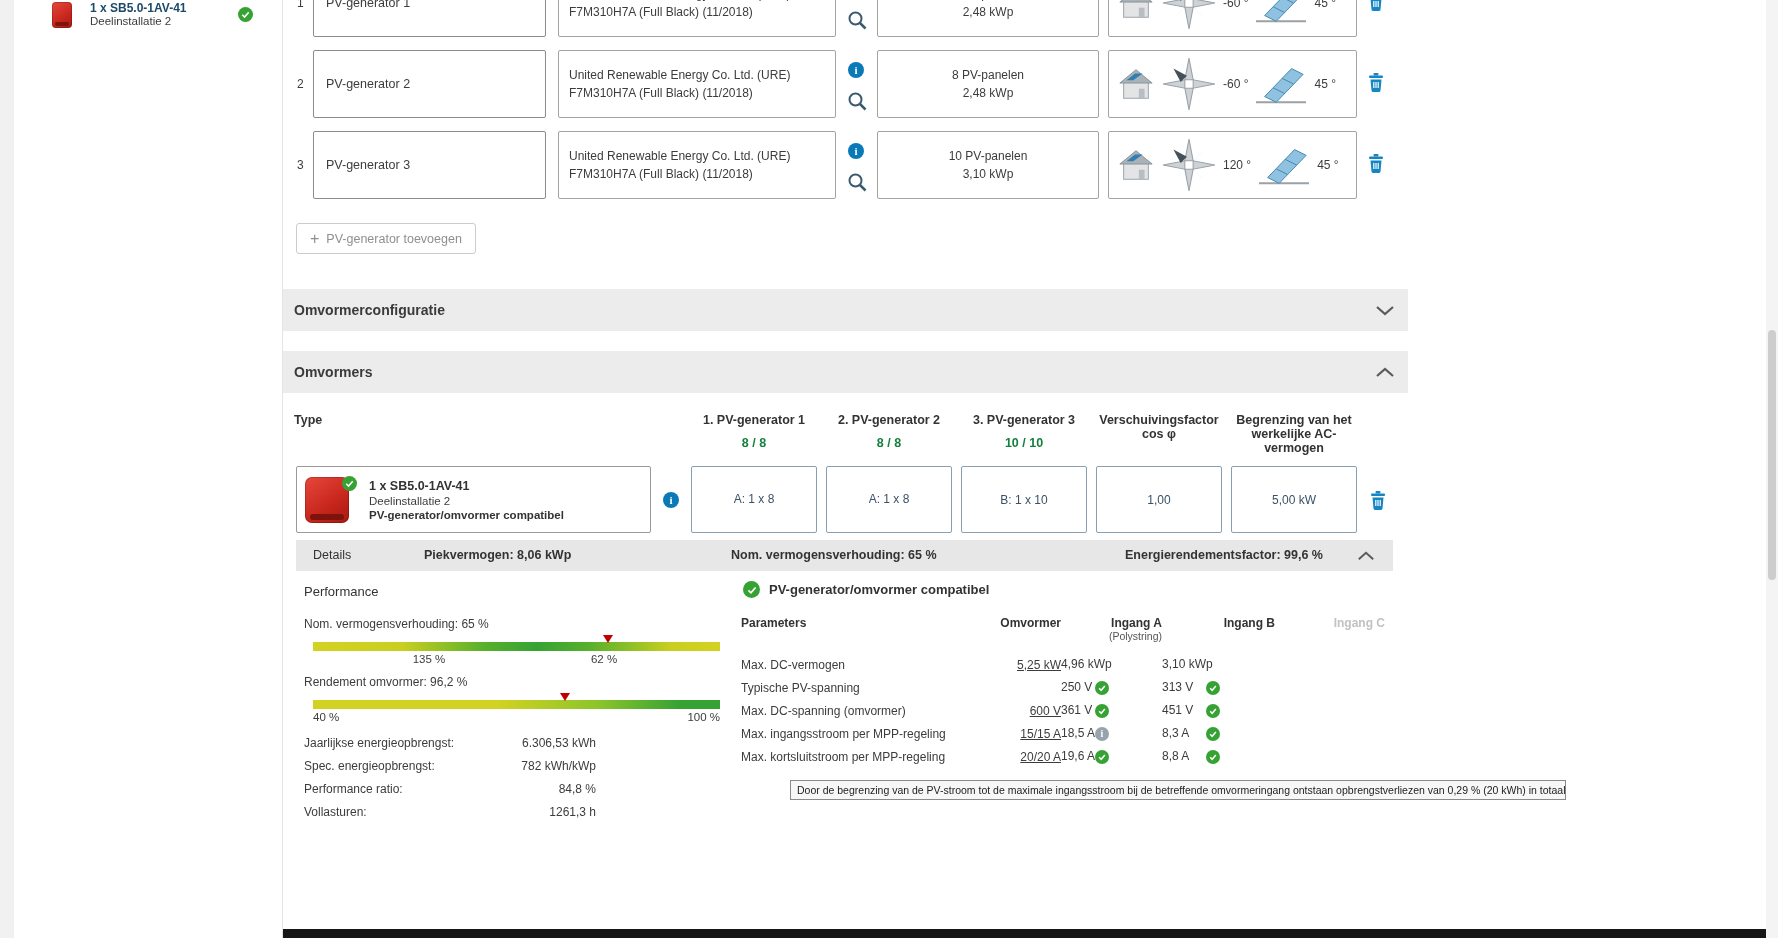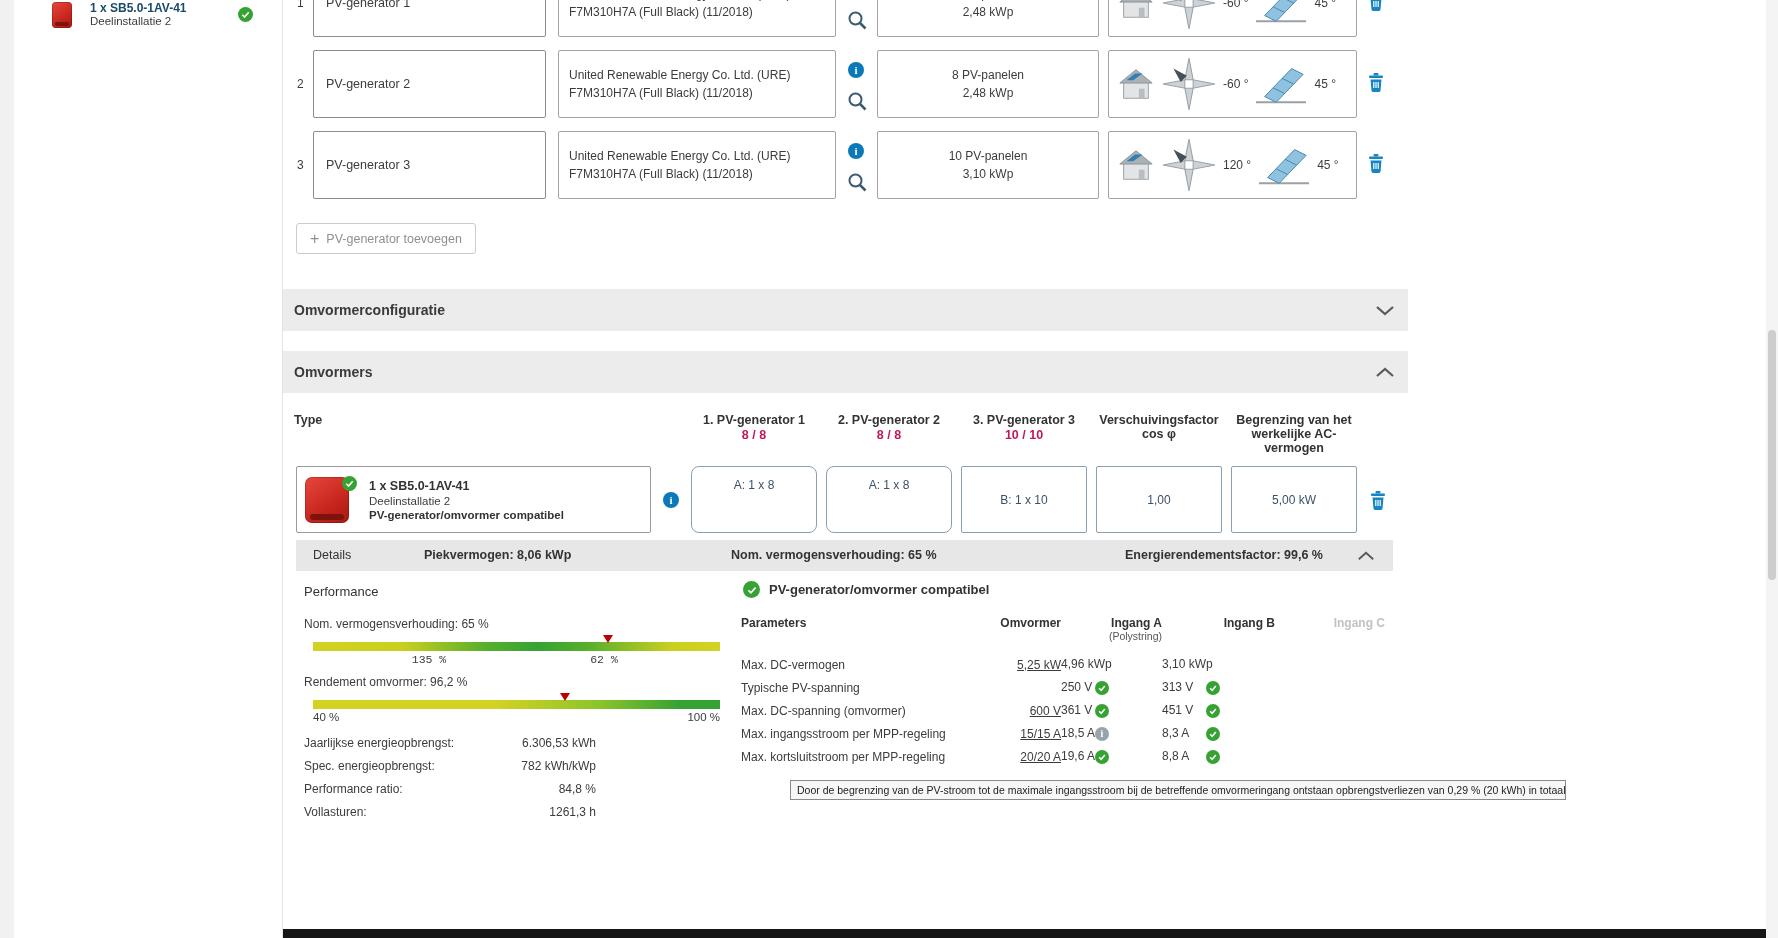--- a/index.html
+++ b/index.html
@@ -55,36 +55,36 @@
   
   .secbar { position:absolute; left:0; width:1125px; height:42px; background:#ececec; display:flex;
     align-items:center; padding-left:11px; cursor:pointer; }
   .secbar .title { font-weight:bold; font-size:14px; color:#3a3a3a; }
   .secbar .chev { position:absolute; right:13px; top:16px; }
   .sec1 { top:289px; } .sec2 { top:351px; }
 
   
   .type-label { position:absolute; left:11px; top:413px; font-weight:bold; font-size:12.5px; color:#333; }
   .colhead { position:absolute; top:413px; width:126px; text-align:center; font-weight:bold; font-size:12.5px; color:#333; line-height:14px; }
-  .colhead .count { margin-top:1px; color:#be185d; }
+  .colhead .count { margin-top:9px; color:#15803d; }
   .ch1{left:408px;} .ch2{left:543px;} .ch3{left:678px;} .ch4{left:813px;} .ch5{left:948px;}
 
   
   .invbox { position:absolute; left:13px; top:466px; width:355px; height:67px; border:1px solid #9a9a9a; border-radius:2px; }
   .inv-img { position:absolute; left:8px; top:10px; width:44px; height:46px; border-radius:7px;
     background:linear-gradient(145deg,#e8473c,#c6261c 60%,#a81a12); box-shadow:inset 0 0 0 1px rgba(0,0,0,.18); }
   .inv-img:after { content:""; position:absolute; left:5px; right:5px; bottom:3px; height:6px; background:#7e120c; border-radius:3px; }
   .inv-badge { position:absolute; left:45px; top:9px; }
   .invbox .t1 { position:absolute; left:72px; top:12px; font-weight:bold; font-size:12.5px; color:#333; }
   .invbox .t2 { position:absolute; left:72px; top:28px; font-size:11.5px; }
   .invbox .t3 { position:absolute; left:72px; top:42px; font-size:11.5px; font-weight:bold; color:#333; }
   .inv-info { position:absolute; left:380px; top:492px; cursor:pointer; }
   .invcell { position:absolute; top:466px; width:126px; height:67px; border:1px solid #8aa0b2; border-radius:2px;
     font-size:12px; color:#3b5166; text-align:center; cursor:pointer; background:#fff; }
-  .invcell.topalign { padding-top:11px;border-radius:8px; }
+  .invcell.topalign { padding-top:25px; }
   .invcell.midalign { display:flex; align-items:center; justify-content:center; }
   .ic1{left:408px;} .ic2{left:543px;} .ic3{left:678px;} .ic4{left:813px;} .ic5{left:948px;}
   .inv-trash { position:absolute; left:1087px; top:491px; cursor:pointer; }
 
   
   .detailsbar { position:absolute; left:13px; top:540px; width:1097px; height:31px; background:#e7e7e7; cursor:pointer; }
   .detailsbar span { position:absolute; top:8px; font-size:12.5px; color:#333; white-space:nowrap; }
   .db-label { left:17px;text-align:center; }
   .db-peak { left:128px; font-weight:bold; }
   .db-ratio { left:435px; font-weight:bold; }
@@ -97,21 +97,21 @@
   .g-label { position:absolute; left:0; font-size:12px; }
   .gl1 { top:46px; } .gl2 { top:104px; }
   .gauge { position:absolute; left:9px; width:407px; }
   .g1 { top:64px; } .g2 { top:122px; }
   .gauge .bar { margin-top:7px; height:9px; }
   .g1 .bar { background:linear-gradient(90deg,#d3d222 0%,#c9cf1f 22%,#58b02c 42%,#36a233 55%,#58b02c 68%,#c9cf1f 88%,#d3d222 100%); }
   .g2 .bar { background:linear-gradient(90deg,#d3d222 0%,#d3d222 45%,#8cc52a 70%,#36a233 90%,#36a233 100%); }
   .marker { position:absolute; top:0; width:0; height:0; transform:translateX(-50%);
     border-left:5px solid transparent; border-right:5px solid transparent; border-top:8px solid #c00000; }
   .gticks { position:relative; height:15px; margin-top:2px; font-size:11.5px; }
-  .gticks .tick { position:absolute; top:0; transform:translateX(-50%); white-space:nowrap;font-family:Liberation Mono, monospace; }
+  .gticks .tick { position:absolute; top:0; transform:translateX(-50%); white-space:nowrap; }
   .gticks.ends { display:flex; justify-content:space-between; }
   .gticks.ends span { position:static; transform:none; }
   .stats { position:absolute; left:0; top:165px; width:292px; }
   .stat { position:relative; height:23px; font-size:12px; }
   .stat .v { position:absolute; right:0; top:0; }
 
   
   .compat { position:absolute; left:458px; top:571px; width:646px; }
   .c-head { position:absolute; left:2px; top:10px; display:flex; align-items:center; gap:9px; }
   .c-head .check-badge { width:17px; height:17px; }

